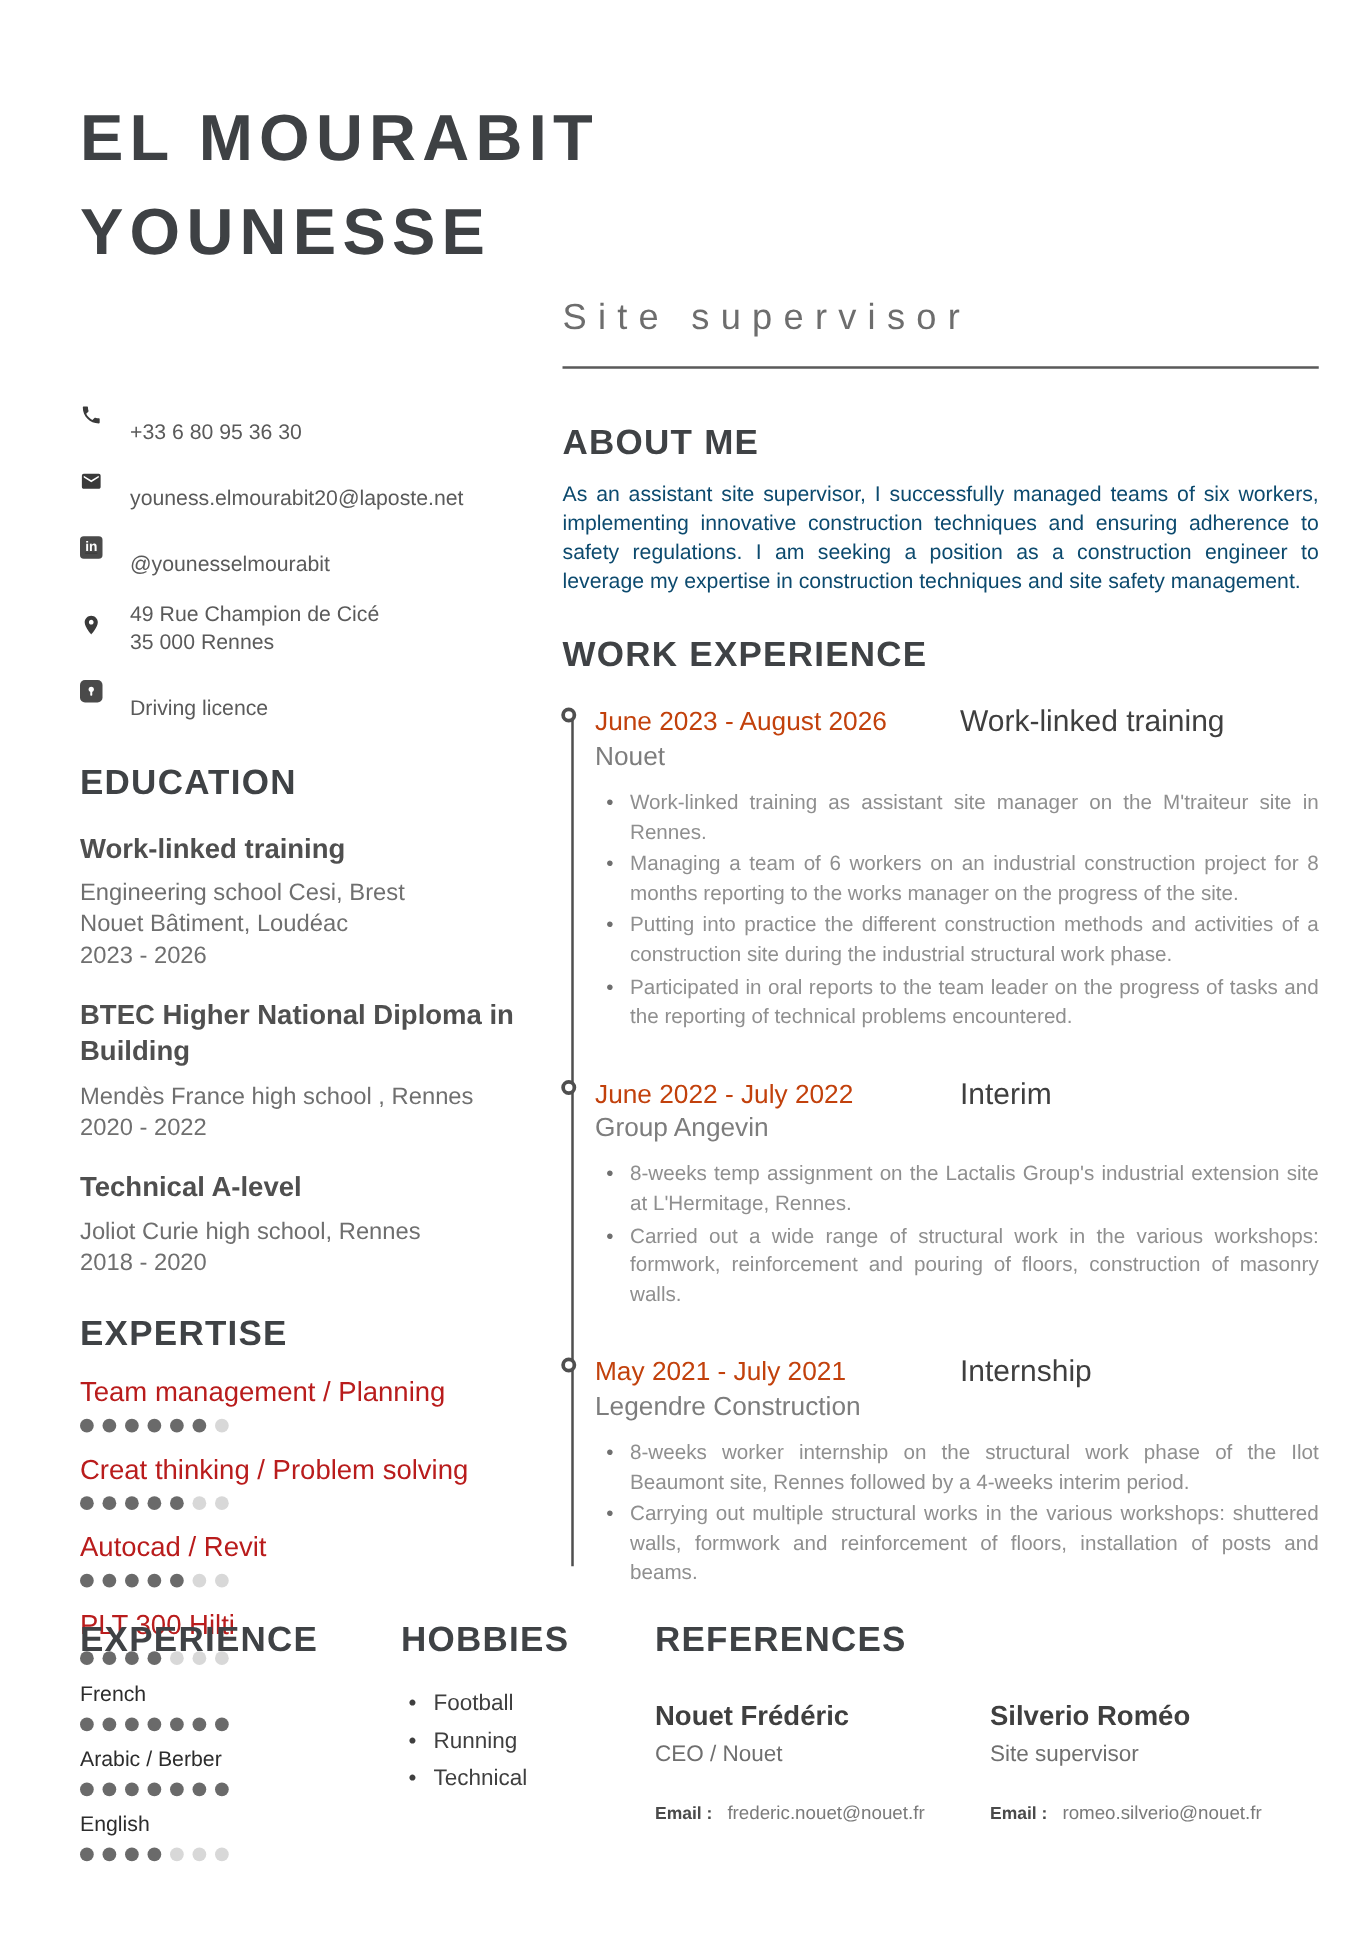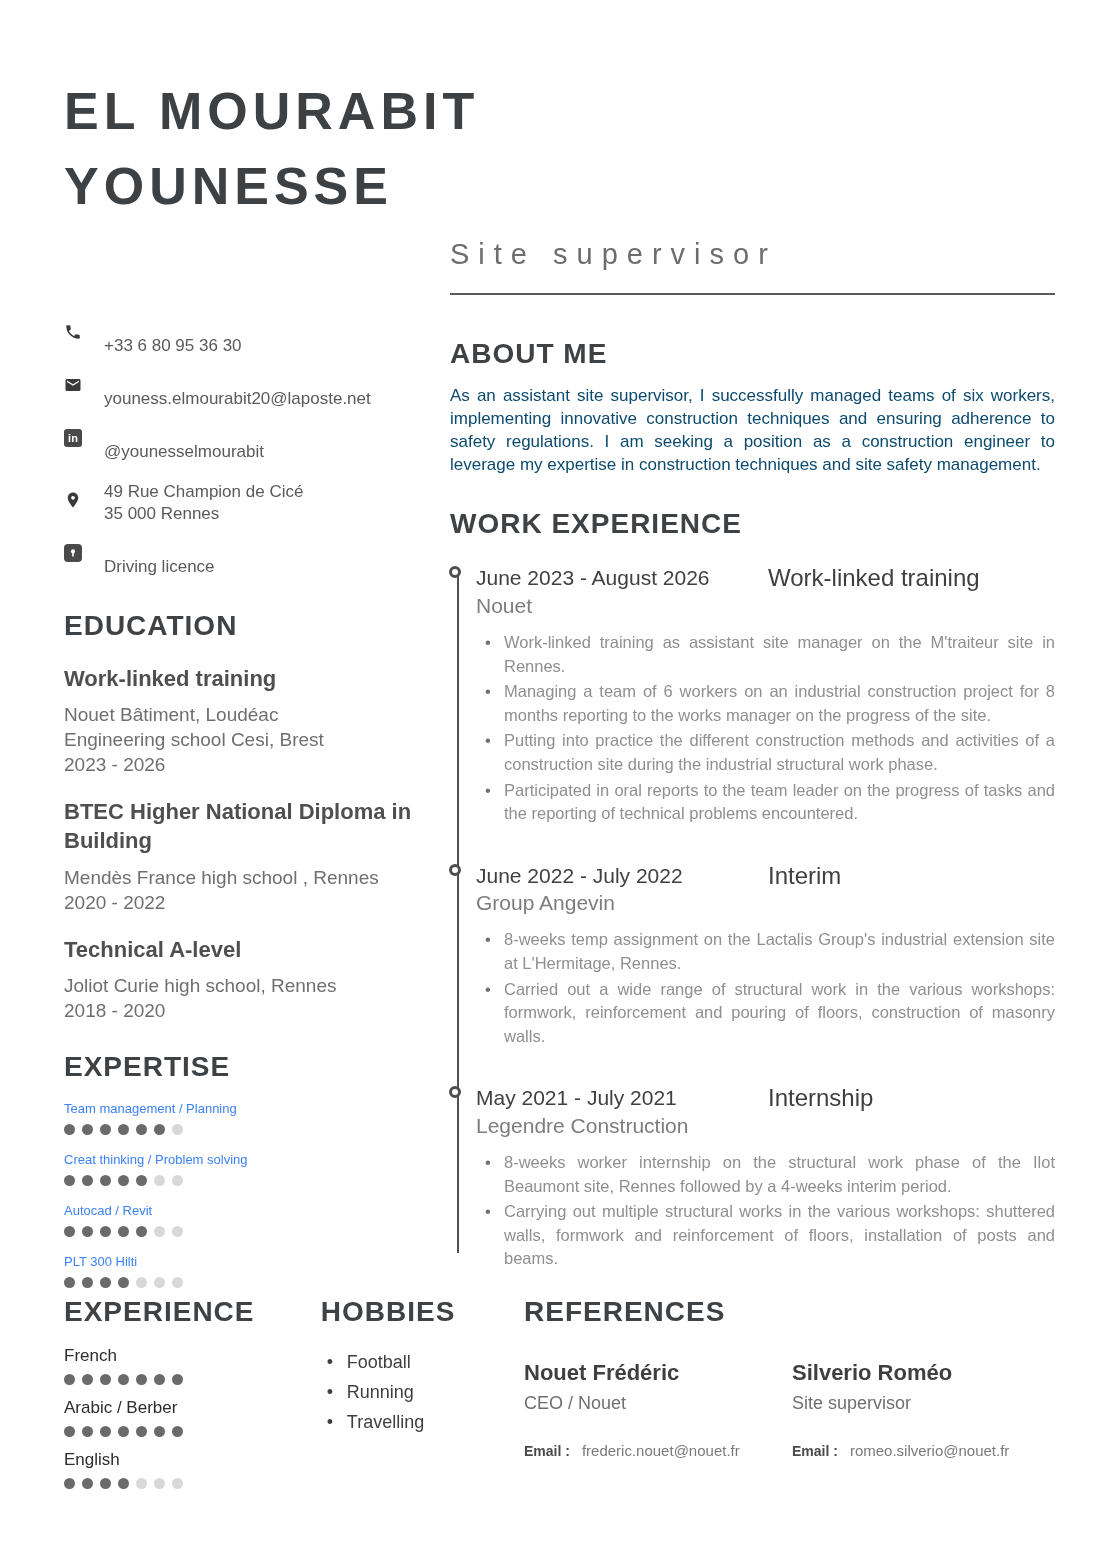--- a/index.html
+++ b/index.html
@@ -25,38 +25,38 @@
 
   .section-h { font-size:28px; font-weight:700; letter-spacing:1px; color:#3f4245; }
   .edu-h { margin-top:32px; margin-bottom:22px; }
   .edu-item { margin-bottom:20px; }
   .edu-title { font-size:22px; font-weight:600; color:#4f4f4f; line-height:1.32; margin-bottom:9px; }
   .edu-line { font-size:19px; color:#6f6f6f; line-height:1.32; }
   .edu-dates { font-size:19px; color:#6f6f6f; line-height:1.32; }
 
   .exp-h { margin-top:28px; margin-bottom:18px; }
   .skill { margin-bottom:17px; }
-  .skill-label { font-size:13px; color:#3b82f6; margin-bottom:8px; }
+  .skill-label { font-size:22px; color:#b91c1c; margin-bottom:8px; }
   .dots { display:flex; }
   .dot { width:11px; height:11px; border-radius:50%; background:#d8d8d8; margin-right:7px; }
   .dot.filled { background:#6a6a6a; }
 
   
   .right-col { position:absolute; left:450px; top:338px; width:605px; }
   .about-h { margin-bottom:14px; }
   .about-text { font-size:17px; color:#0c4a6e; line-height:1.36; text-align:justify; margin-bottom:32px; }
   .work-h { margin-bottom:24px; }
 
   .timeline { position:relative; padding-left:26px; }
   .timeline::before { content:""; position:absolute; left:7px; top:12px; bottom:18px; width:2px; background:#4f4f4f; }
   .job { position:relative; margin-bottom:36px; }
   .job:last-child { margin-bottom:0; }
   .job-marker { position:absolute; left:-27px; top:2px; width:12px; height:12px; border:3px solid #4f4f4f; border-radius:50%; background:#ffffff; }
   .job-head { position:relative; }
-  .job-dates { font-size:21px; color:#404040; line-height:1.3; }
+  .job-dates { font-size:21px; color:#c2410c; line-height:1.3; }
   .job-company { font-size:21px; color:#7d7d7d; line-height:1.3; }
   .job-type { position:absolute; left:292px; top:0; font-size:24px; color:#3f3f3f; }
   .job-bullets { list-style:none; margin-top:12px; }
   .job-bullets li { position:relative; padding-left:28px; font-size:16.5px; color:#8f8f8f; line-height:1.43; text-align:justify; margin-bottom:2px; }
   .job-bullets li::before { content:"\2022"; position:absolute; left:9px; color:#6f6f6f; }
 
   
   .bottom-row { position:absolute; left:64px; top:1296px; width:996px; display:flex; }
   .lang-col { width:268px; }
   .lang-h { margin-bottom:18px; }
@@ -142,22 +142,22 @@
             </svg>
         </span>
       </span>
       <span class="contact-text">Driving licence</span>
     </div>
 
     <div class="section-h edu-h">EDUCATION</div>
 
     <div class="edu-item">
       <div class="edu-title">Work-linked training</div>
+      <div class="edu-line">Engineering school Cesi, Brest</div>
       <div class="edu-line">Nouet Bâtiment, Loudéac</div>
-      <div class="edu-line">Engineering school Cesi, Brest</div>
       <div class="edu-dates">2023 - 2026</div>
     </div>
 
     <div class="edu-item">
       <div class="edu-title">BTEC Higher National Diploma in Building</div>
       <div class="edu-line">Mendès France high school , Rennes</div>
       <div class="edu-dates">2020 - 2022</div>
     </div>
 
     <div class="edu-item">
@@ -312,21 +312,21 @@
             <span class="dot"></span>
           </div>
       </div>
     </div>
 
     <div class="hobby-col">
       <div class="section-h hobby-h">HOBBIES</div>
       <ul class="hobby-list">
         <li>Football</li>
         <li>Running</li>
-        <li>Travelling</li>
+        <li>Technical</li>
       </ul>
     </div>
 
     <div class="ref-col">
       <div class="section-h ref-h">REFERENCES</div>
       <div class="ref-people">
         <div class="ref-person">
           <div class="ref-name">Nouet Frédéric</div>
           <div class="ref-role">CEO / Nouet</div>
           <div class="ref-email-row">

